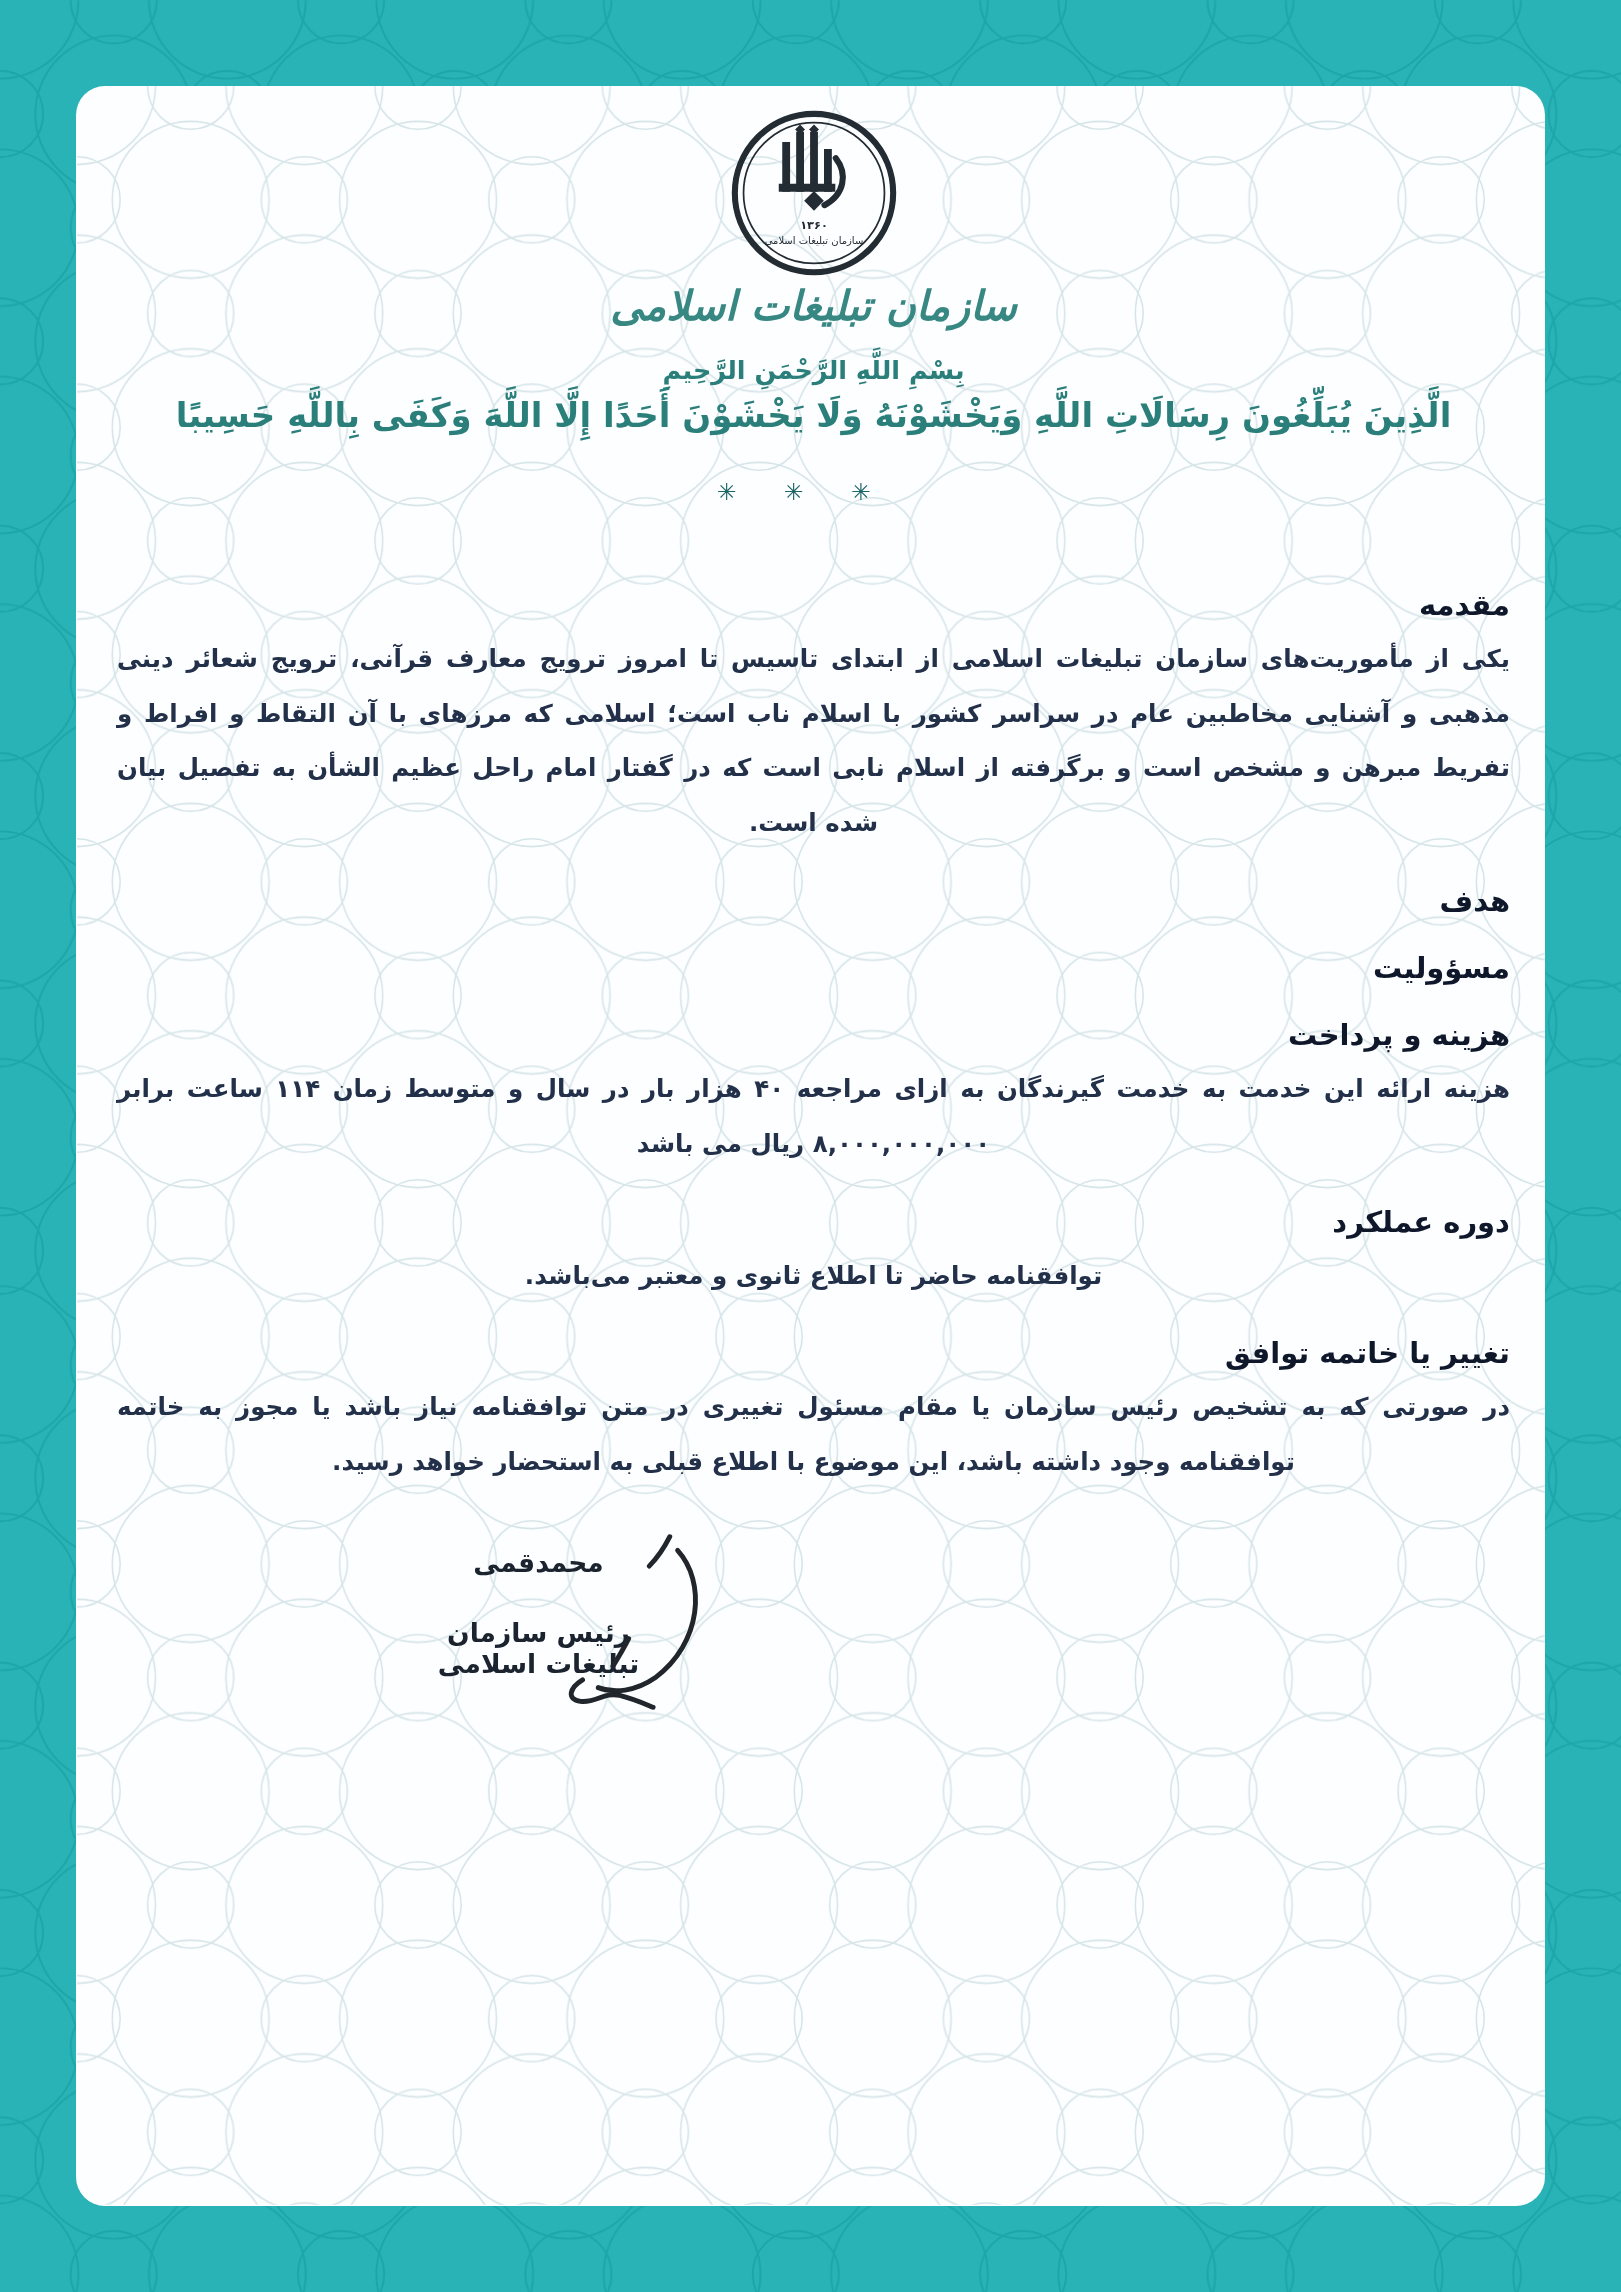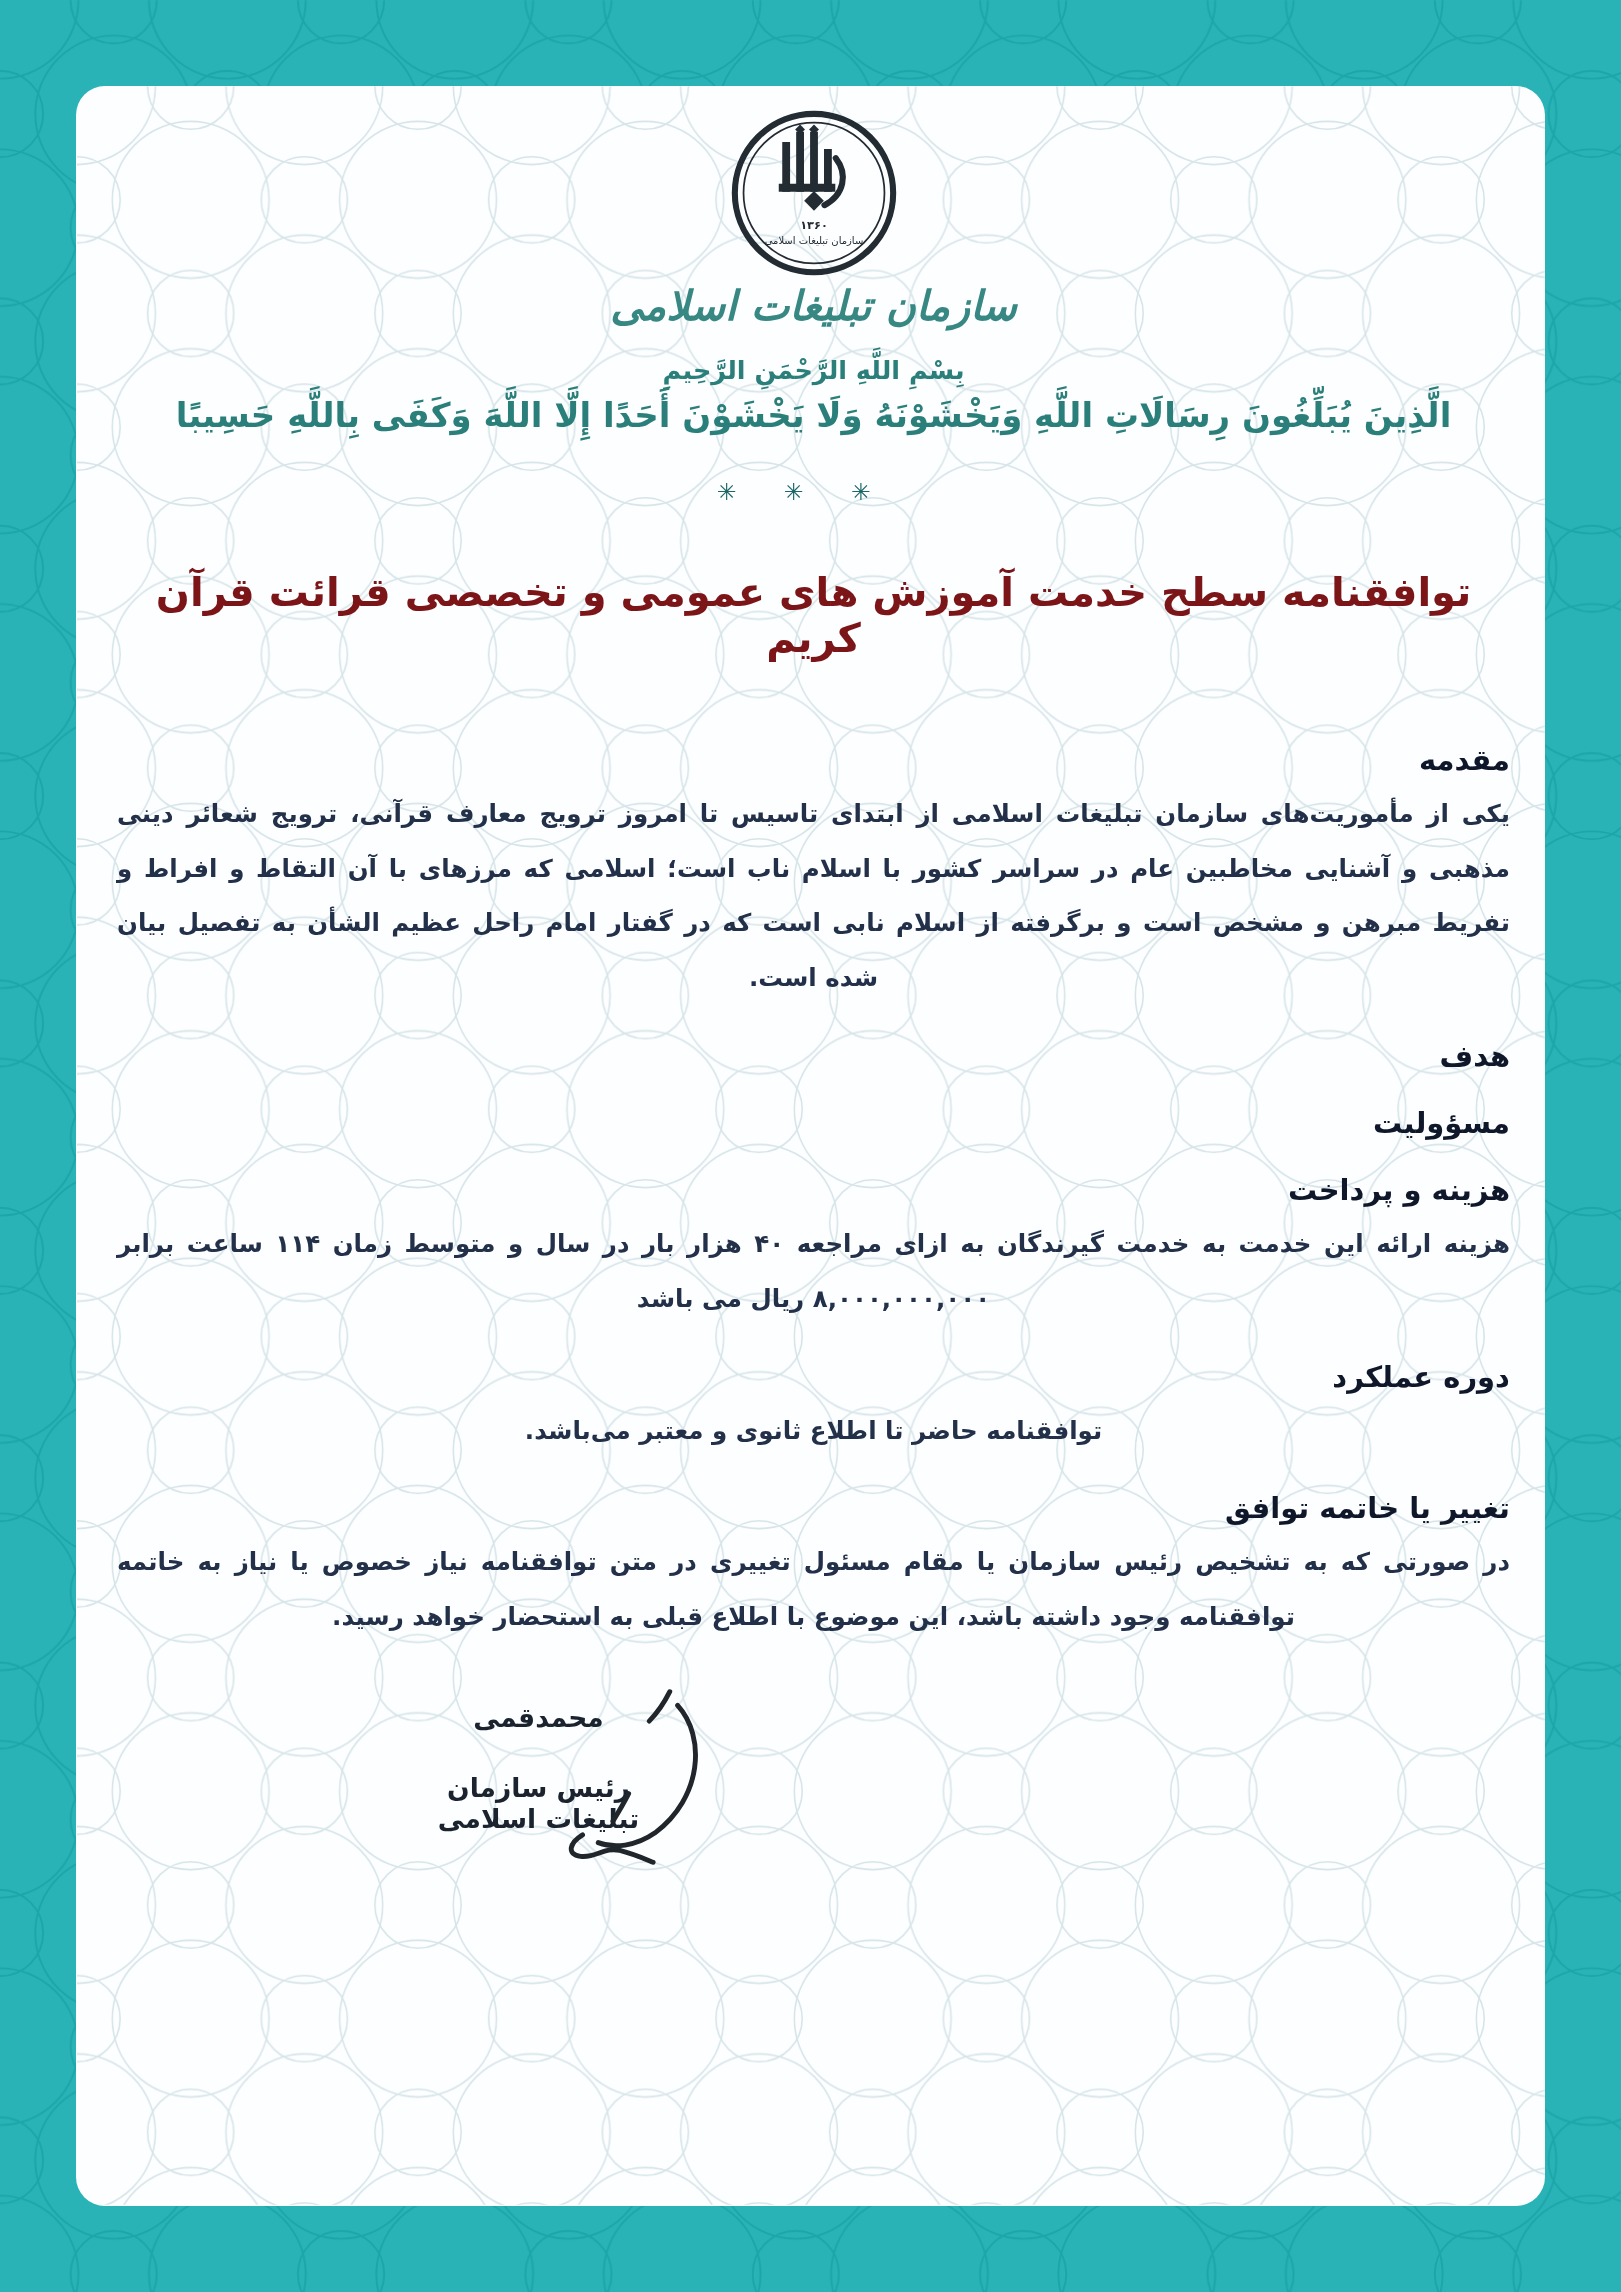--- a/index.html
+++ b/index.html
@@ -128,21 +128,20 @@
       </div>
 
       <div class="calligraphy">سازمان تبلیغات اسلامی</div>
 
       <div class="bismillah">بِسْمِ اللَّهِ الرَّحْمَنِ الرَّحِيمِ</div>
 
       <div class="verse">الَّذِينَ يُبَلِّغُونَ رِسَالَاتِ اللَّهِ وَيَخْشَوْنَهُ وَلَا يَخْشَوْنَ أَحَدًا إِلَّا اللَّهَ وَكَفَى بِاللَّهِ حَسِيبًا</div>
 
       <div class="separator">✳ ✳ ✳</div>
 
-      <div class="doc-title">توافقنامه سطح خدمت آموزش های عمومی و تخصصی قرائت قرآن کریم</div>
 
       <div class="section first">
         <div class="sec-heading">مقدمه</div>
         <p class="sec-body">یکی از مأموریت‌های سازمان تبلیغات اسلامی از ابتدای تاسیس تا امروز ترویج معارف قرآنی، ترویج شعائر دینی مذهبی و آشنایی مخاطبین عام در سراسر کشور با اسلام ناب است؛ اسلامی که مرزهای با آن التقاط و افراط و تفریط مبرهن و مشخص است و برگرفته از اسلام نابی است که در گفتار امام راحل عظیم الشأن به تفصیل بیان شده است.</p>
       </div>
 
       <div class="section">
         <div class="sec-heading">هدف</div>
       </div>
 
@@ -155,21 +154,21 @@
         <p class="sec-body">هزینه ارائه این خدمت به خدمت گیرندگان به ازای مراجعه ۴۰ هزار بار در سال و متوسط زمان ۱۱۴ ساعت برابر ۸,۰۰۰,۰۰۰,۰۰۰ ریال می باشد</p>
       </div>
 
       <div class="section">
         <div class="sec-heading">دوره عملکرد</div>
         <p class="sec-body">توافقنامه حاضر تا اطلاع ثانوی و معتبر می‌باشد.</p>
       </div>
 
       <div class="section">
         <div class="sec-heading">تغییر یا خاتمه توافق</div>
-        <p class="sec-body">در صورتی که به تشخیص رئیس سازمان یا مقام مسئول تغییری در متن توافقنامه نیاز خصوص یا نیاز به خاتمه توافقنامه وجود داشته باشد، این موضوع با اطلاع قبلی به استحضار خواهد رسید.</p>
+        <p class="sec-body">در صورتی که به تشخیص رئیس سازمان یا مقام مسئول تغییری در متن توافقنامه نیاز باشد یا مجوز به خاتمه توافقنامه وجود داشته باشد، این موضوع با اطلاع قبلی به استحضار خواهد رسید.</p>
       </div>
 
       <div class="sig-area">
         <div class="sig-text">
           <div class="sig-name">محمدقمی</div>
           <div class="sig-title">رئیس سازمان تبلیغات اسلامی</div>
         </div>
         <svg class="sig-squiggle" width="162" height="196" viewBox="0 0 165 200">
           <g fill="none" stroke="#20262c" stroke-width="5" stroke-linecap="round">
             <path d="M119 14 C113 26 106 36 98 44"></path>

